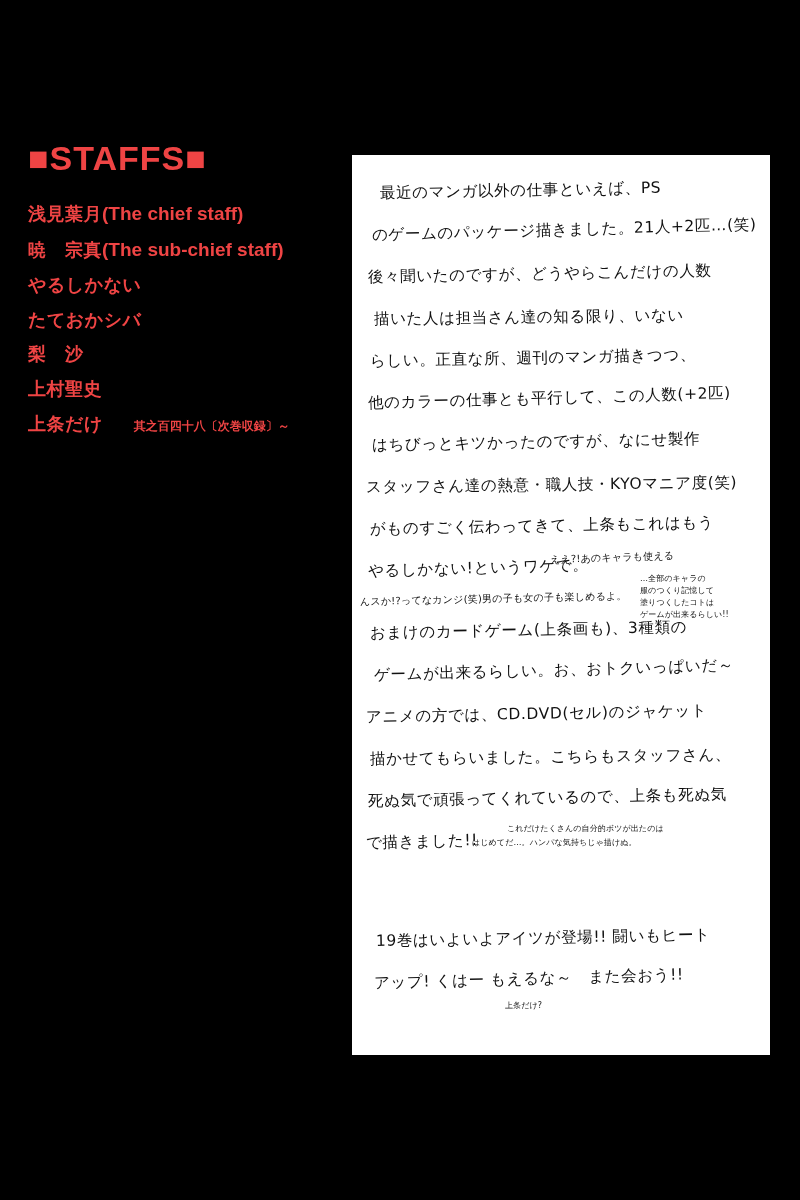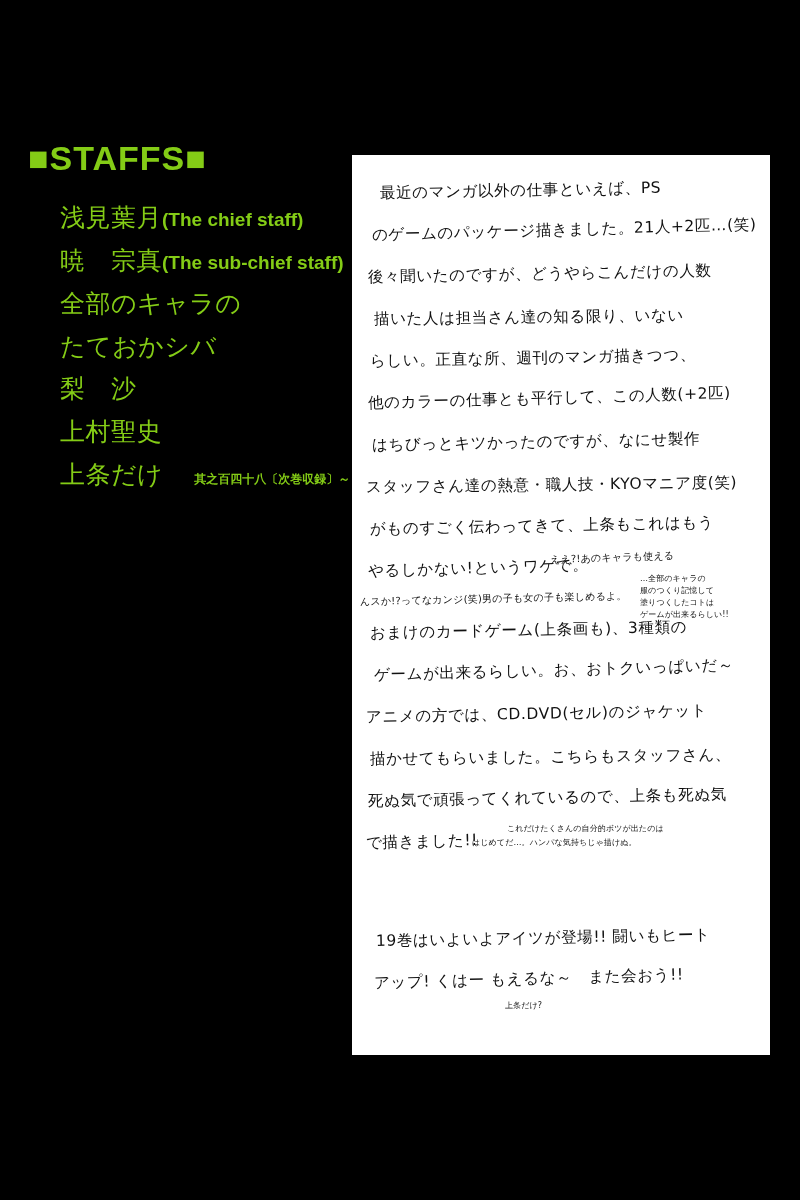--- a/index.html
+++ b/index.html
@@ -14,42 +14,41 @@
     overflow: hidden;
     font-family: "Liberation Sans", sans-serif;
   }
 
   
   #staff-column {
     position: absolute;
     left: 28px;
     top: 140px;
     width: 320px;
-    color: #84cc16;
+    color: #ef4444;
   }
 
   #staff-heading {
     font-size: 34px;
     font-weight: bold;
     letter-spacing: 1px;
     line-height: 1.1;
     margin-bottom: 26px;
     white-space: nowrap;
   }
 
   .staff-row {
     margin-bottom: 14px;
     white-space: nowrap;
     line-height: 1.15;
   }
   .staff-name {
-    font-size: 25px;
-    font-weight: normal;
+    font-size: 18px;
+    font-weight: bold;
     letter-spacing: 0.5px;
-    margin-left: 32px;
   }
   .staff-role {
     font-size: 19px;
     font-weight: bold;
     letter-spacing: 0px;
     margin-top: 44px;
   }
   .staff-note {
     font-size: 12px;
     font-weight: bold;
@@ -104,21 +103,21 @@
 
   <div class="staff-row">
     <span class="staff-name">浅見葉月</span><span class="staff-role">(The chief staff)</span>
   </div>
 
   <div class="staff-row">
     <span class="staff-name">暁　宗真</span><span class="staff-role">(The sub-chief staff)</span>
   </div>
 
   <div class="staff-row">
-    <span class="staff-name">全部のキャラの</span>
+    <span class="staff-name">やるしかない</span>
   </div>
 
   <div class="staff-row">
     <span class="staff-name">たておかシバ</span>
   </div>
 
   <div class="staff-row">
     <span class="staff-name">梨　沙</span>
   </div>
 

